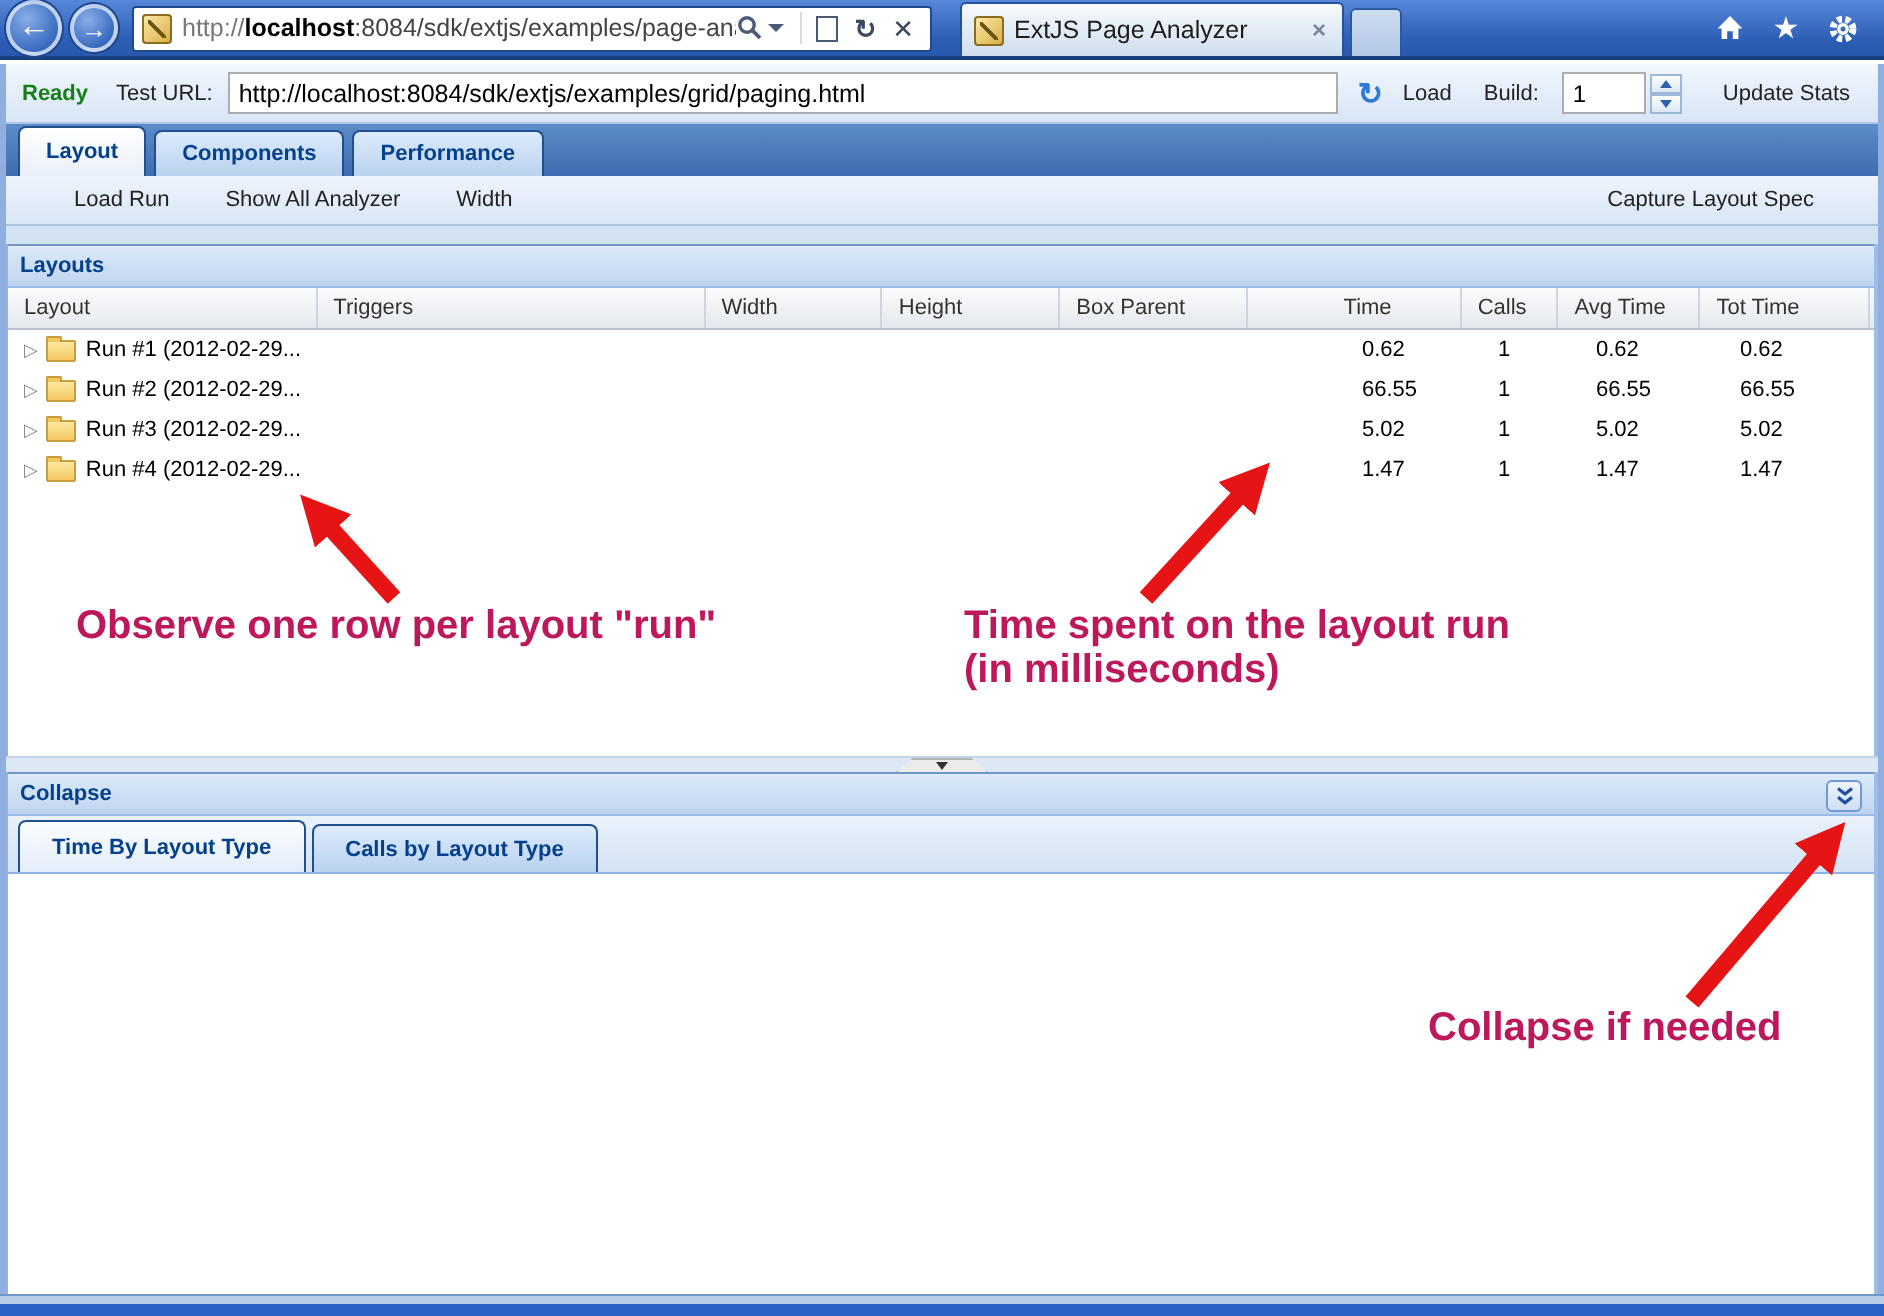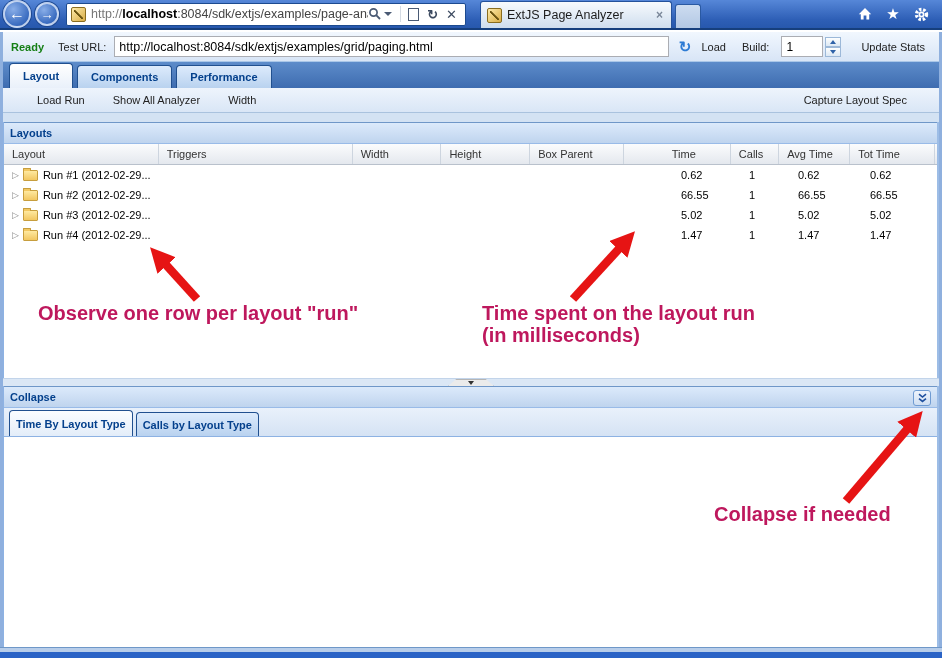--- a/index.html
+++ b/index.html
@@ -124,21 +124,21 @@
     border-top:1px solid #c2d4ea; display:flex; justify-content:center; }
   .split-handle { width:46px; height:7px; background:#ebebeb; border:1px solid #b5b5b5; border-bottom:none;
     clip-path:polygon(18% 0, 82% 0, 100% 100%, 0 100%); display:flex; align-items:center; justify-content:center; }
   .split-arrow { width:0; height:0; border-left:3px solid transparent; border-right:3px solid transparent; border-top:4px solid #333; }
 
   .collapse-btn { position:absolute; right:6px; top:3px; width:18px; height:16px; border:1px solid #6f9bd2;
     border-radius:3px; background:linear-gradient(#eef4fc,#cfdff2); display:flex; align-items:center; justify-content:center; }
 
   .summary-tabstrip { height:29px; background:linear-gradient(#e9f1fb,#d5e3f4); border-bottom:1px solid #8db2e3;
     display:flex; align-items:flex-end; padding:0 0 0 5px; gap:3px; }
-  .summary-tabstrip .etab { height:24px; padding:0 6px; }
+  .summary-tabstrip .etab { height:24px; padding:0 16px; }
   .summary-tabstrip .etab.active { height:26px; background:linear-gradient(#fbfdff,#e3edf9); }
   .summaries-body { height:209px; background:#fff; }
 
   
   .annot-layer { position:absolute; inset:0; pointer-events:none; z-index:50; }
   .annot { position:absolute; color:#be185d; font-weight:bold; font-size:20px; line-height:22px; white-space:nowrap; }
   svg.arrows { position:absolute; inset:0; width:942px; height:658px; }
 </style>
 </head>
 <body>

